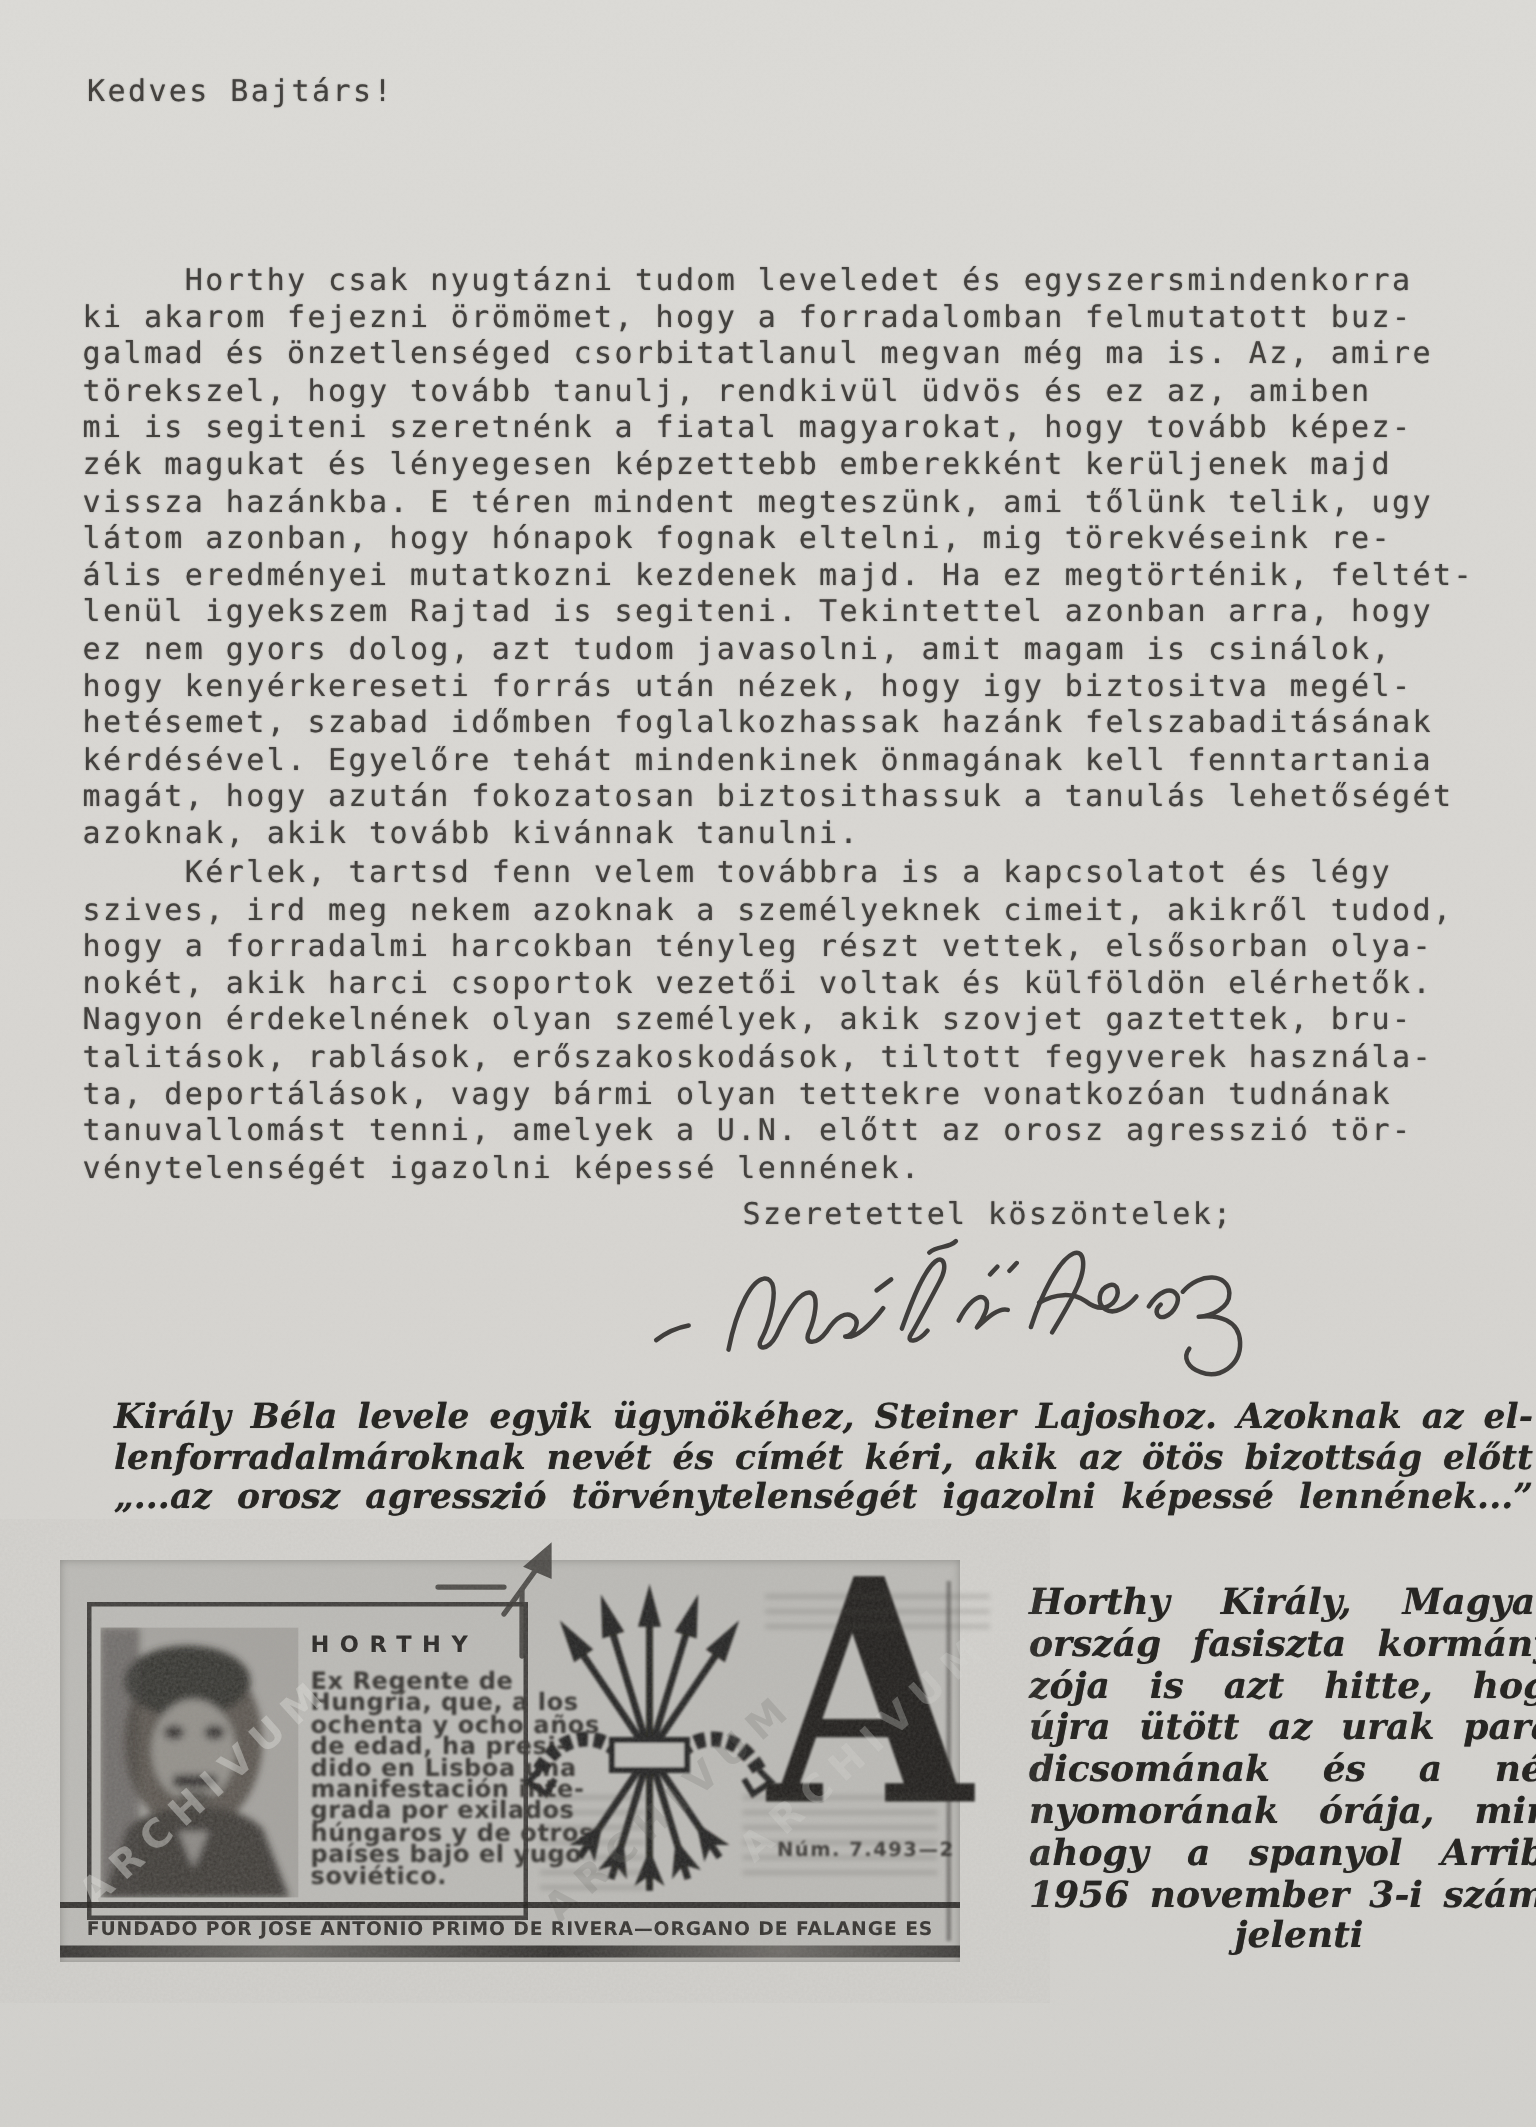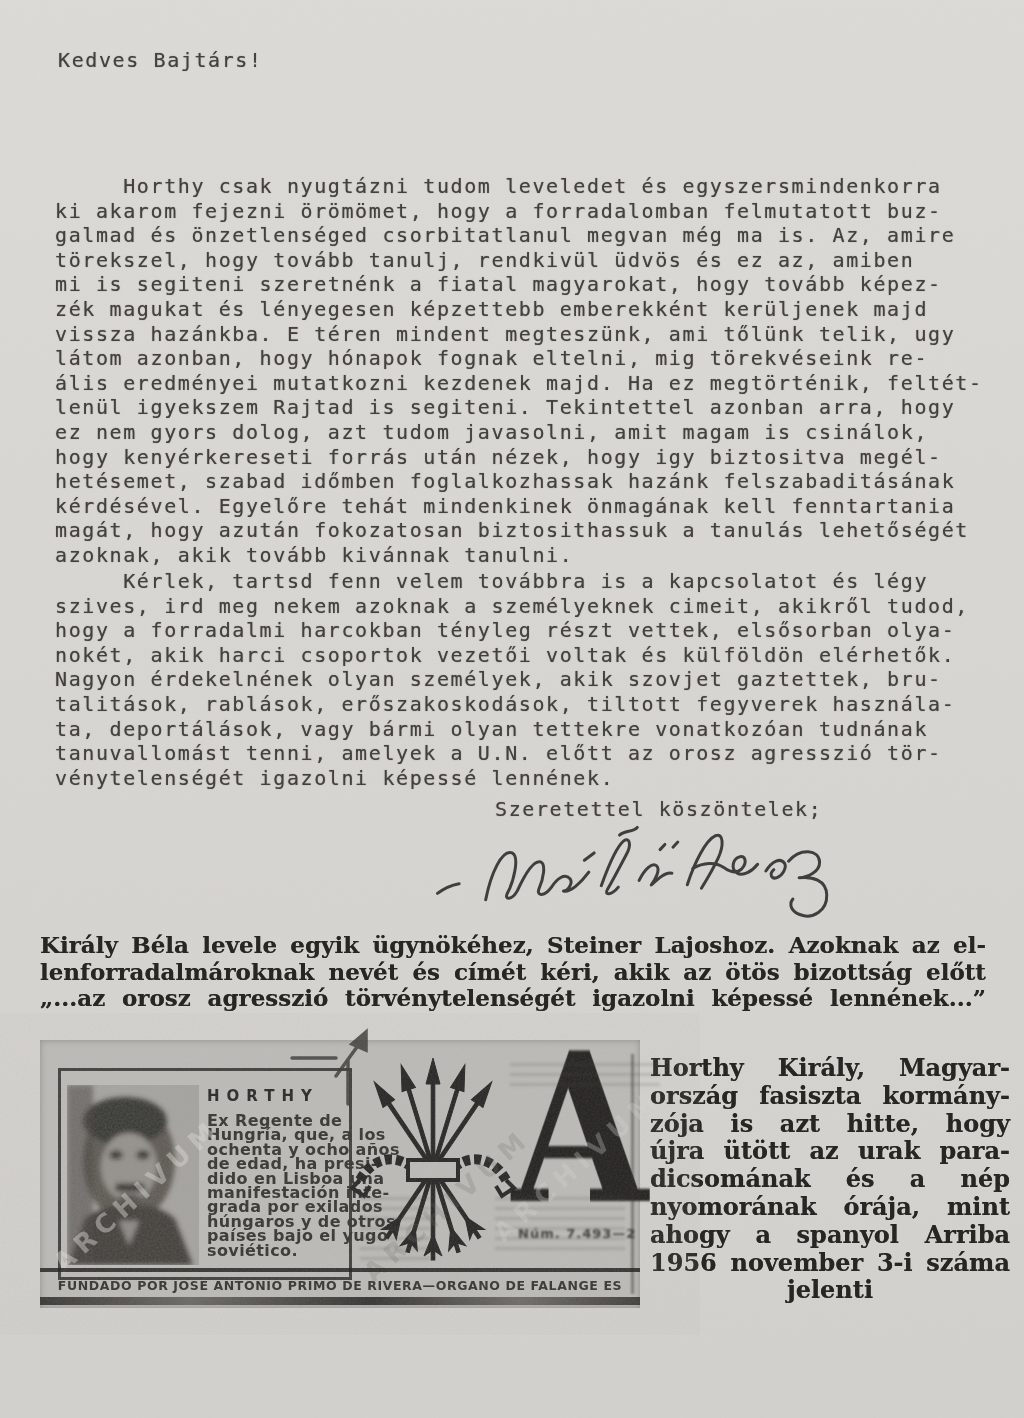--- a/index.html
+++ b/index.html
@@ -16,22 +16,22 @@
     color:#413f3c;text-shadow:0 0 1px rgba(55,52,48,.6);
   }
   .typed div{white-space:pre;}
   .greeting{left:58px;top:48px;}
   .p1{left:55px;top:174px;}
   .p2{left:55px;top:569px;}
   .closing{left:495px;top:797px;}
   .signature{left:425px;top:822px;transform:rotate(-2deg);}
   
   .serifprint{
-    font-family:"DejaVu Serif",serif;font-weight:bold;
-    color:#242320;text-shadow:0 0 .5px rgba(30,30,30,.65);
+    font-family:"DejaVu Serif",serif;font-weight:bold;font-style:italic;
+    color:#242320;text-shadow:0 0 .5px rgba(30,30,30,.65);margin-left:36px;
   }
   .caption{left:40px;top:932px;width:946px;font-size:23px;line-height:26.6px;}
   .caption div{text-align:justify;text-align-last:justify;}
   .sidenote{left:650px;top:1054px;width:360px;font-size:24px;line-height:27.8px;}
   .sidenote div{text-align:justify;text-align-last:justify;}
   .sidenote div:last-child{text-align-last:center;}
   
   .clipping{left:40px;top:1040px;width:600px;height:268px;background:#bdbcb8;box-shadow:0 0 6px rgba(90,88,84,.5) inset;}
   .photo-box{position:absolute;left:18px;top:16px;width:288px;height:206px;border:3px solid rgba(30,28,26,.8);filter:blur(.3px);margin-top:12px;}
   .photo{position:absolute;left:6px;top:14px;width:132px;height:180px;}

